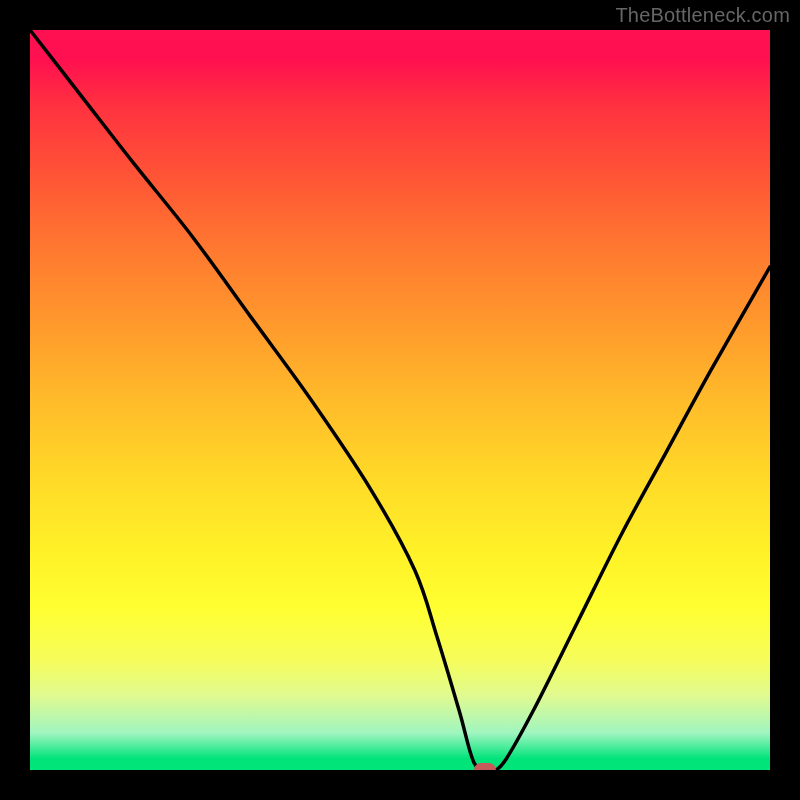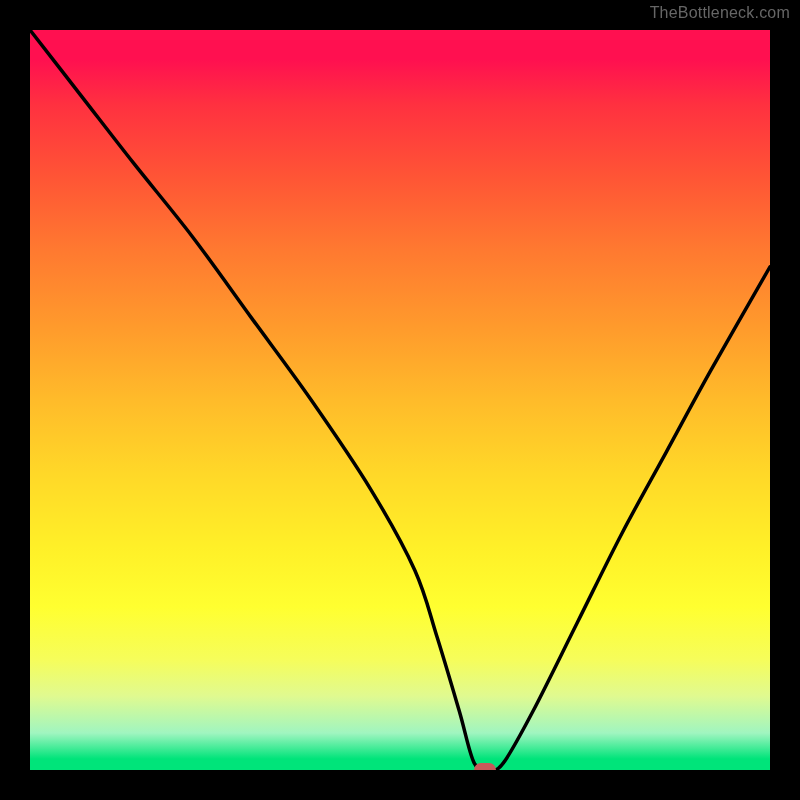--- a/index.html
+++ b/index.html
@@ -15,21 +15,21 @@
     position: relative;
     width: 800px;
     height: 800px;
     background: #000;
   }
   .watermark {
     position: absolute;
     top: 4px;
     right: 10px;
     color: #666;
-    font-size: 16px;
+    font-size: 20px;
     font-weight: 500;
     letter-spacing: 0.2px;
     z-index: 10;
   }
   .plot-area {
     position: absolute;
     left: 30px;
     top: 30px;
     width: 740px;
     height: 740px;

